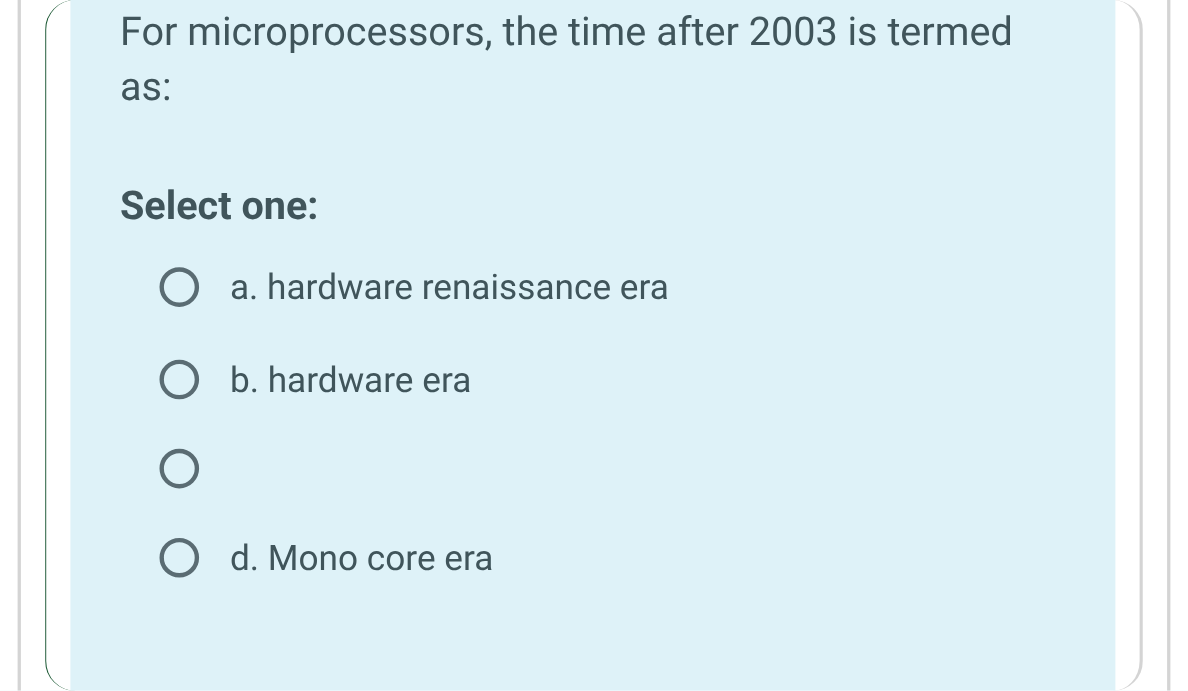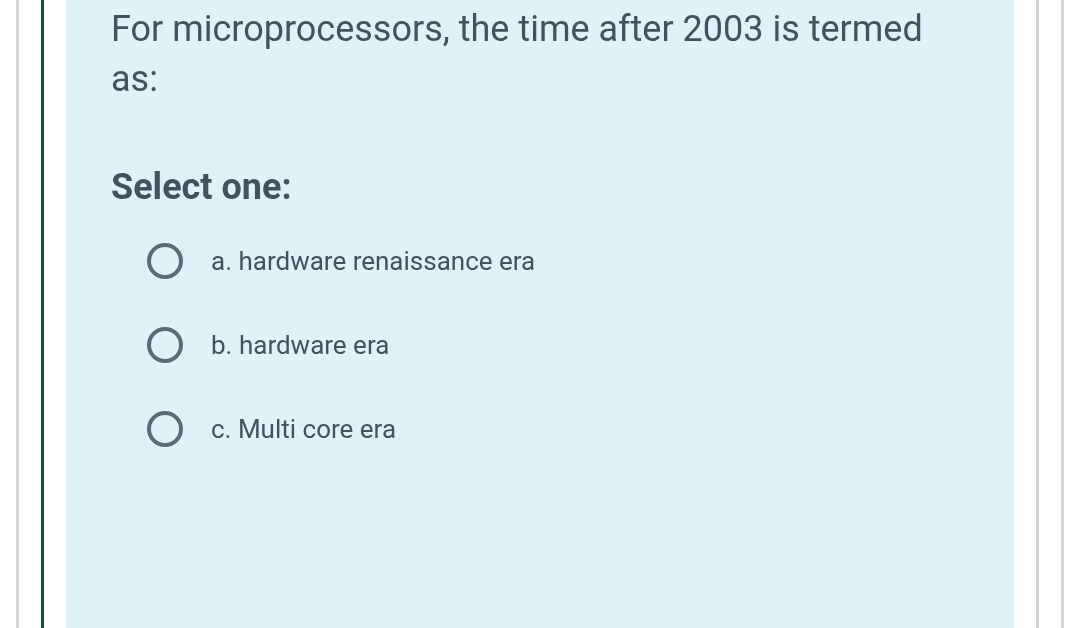--- a/index.html
+++ b/index.html
@@ -20,23 +20,24 @@
       top: 0;
       right: 16px;
       bottom: 0;
       border-left: 3px solid #d4d4d4;
       border-right: 3px solid #d4d4d4;
       padding: 0 22px;
     }
     .inner-frame {
       width: 100%;
       height: 100%;
-      border-left: 3px solid #14532d;
+      border-left: 1px solid #14532d;
       border-right: 3px solid #d4d4d4;
       padding: 0 22px;
+      border-radius: 27px;
     }
     .question-panel {
       width: 100%;
       height: 100%;
       background: #def2f8;
       padding: 0 40px 0 45px;
     }
     .question-text {
       color: #40555b;
       font-size: 36px;
@@ -65,21 +66,21 @@
       height: 36px;
       border: 4px solid #5a6c73;
       border-radius: 50%;
       background: transparent;
       flex-shrink: 0;
       margin-right: 28px;
       cursor: pointer;
     }
     .option-label {
       color: #40555b;
-      font-size: 26px;
+      font-size: 32px;
       line-height: 42px;
       font-weight: 400;
     }
   </style>
 </head>
 <body>
 
 <div class="outer-frame">
   <div class="inner-frame">
     <div class="question-panel">
@@ -98,23 +99,26 @@
         <div class="option-row">
           <div class="radio"></div>
           <div class="option-label">
             <span>b.</span>
             <span>hardware era</span>
           </div>
         </div>
 
         <div class="option-row">
           <div class="radio"></div>
+        </div>
+
+        <div class="option-row" style="margin-bottom: 0;">
+          <div class="radio"></div>
           <div class="option-label">
-            <span>c.</span>
-            <span>Multi core era</span>
+            <span>d.</span>
+            <span>Mono core era</span>
           </div>
         </div>
-
 
       </div>
     </div>
   </div>
 </div>
 
 </body></html>

